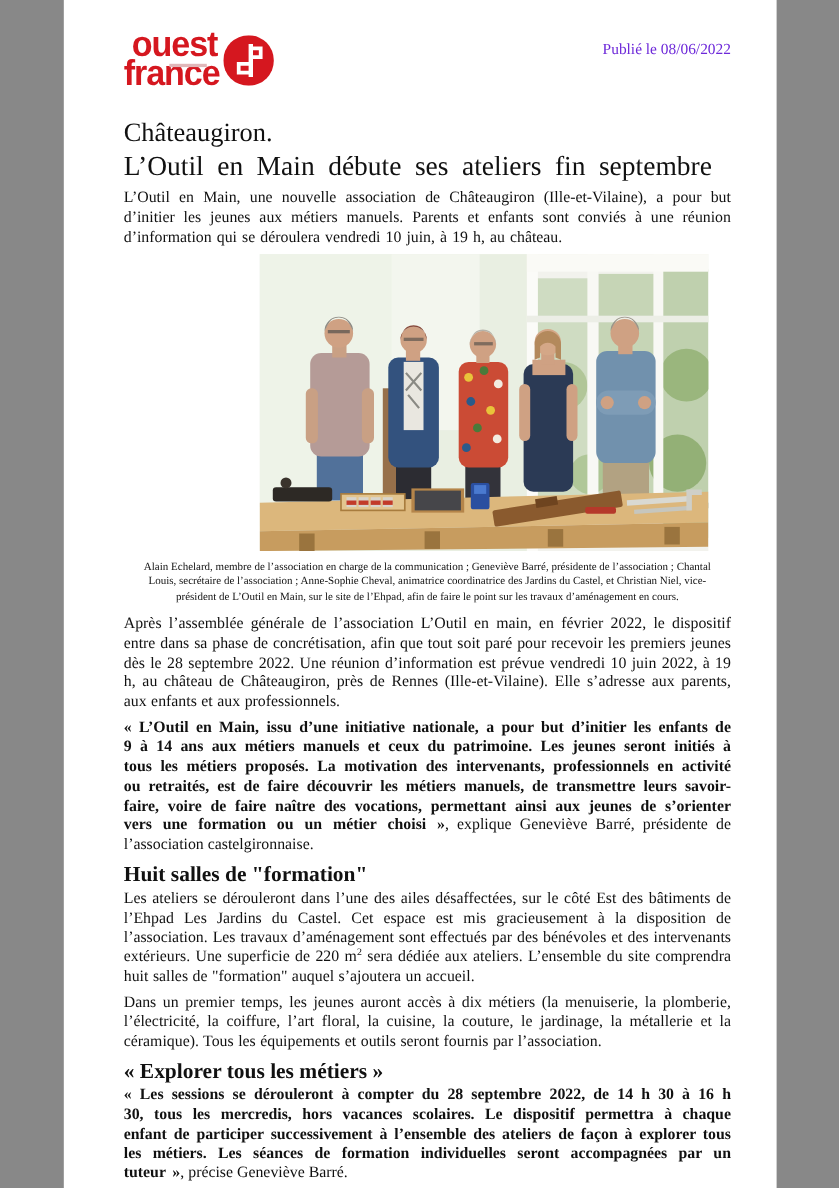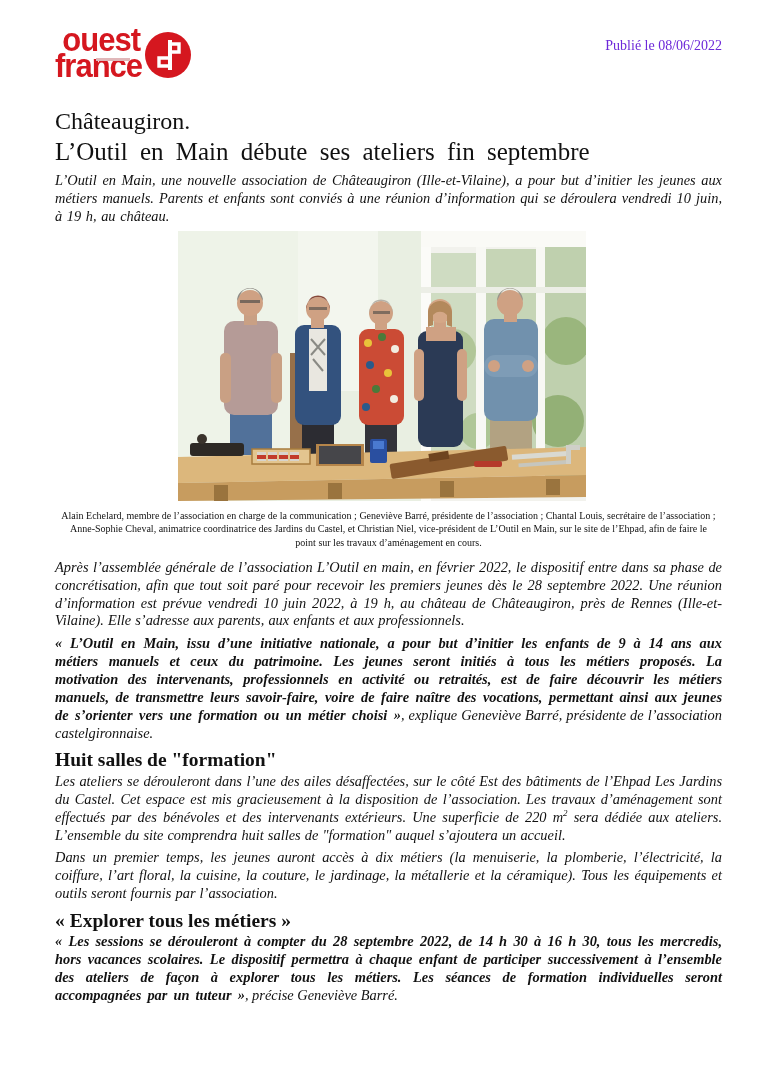--- a/index.html
+++ b/index.html
@@ -1,18 +1,18 @@
 <!DOCTYPE html>
 <html><head>
 <meta charset="utf-8">
 <style>
   html,body{margin:0;padding:0;background:#888;}
   .page{
     position:relative;
-    width:763px;height:1080px;
+    width:648px;height:1080px;
     background:#ffffff;
     margin:0 auto;
     font-family:"Liberation Serif","DejaVu Serif",serif;
     color:#111;
     overflow:hidden;
     box-sizing:border-box;
     padding:28px 41px 0 55px;
   }
   
   .header{display:flex;justify-content:space-between;align-items:flex-start;height:72px;margin-bottom:8px;}
@@ -24,30 +24,30 @@
   }
   .logo-text .l1{font-size:31px;display:block;padding-right:2px;}
   .logo-text .l2{font-size:31px;display:block;}
   .logo-mark{position:relative;width:46px;height:46px;border-radius:50%;margin-left:1px;top:2px;}
   .logo-mark svg{position:absolute;inset:0;}
   .logo-sub{position:absolute;left:96px;top:58px;width:34px;height:3px;background:#e0b7b9;}
   .pubdate{font-size:14px;padding-top:10px;color:#6d28d9;}
   
   .kicker{font-size:24px;font-weight:normal;margin:2px 0 2px 0;line-height:1.15;}
   .title{font-size:25px;font-weight:normal;margin:0 0 6px 0;line-height:1.15;word-spacing:6px;}
-  .intro{font-size:14.4px;line-height:1.23;text-align:justify;margin:0 0 5px 0;word-spacing:1px;font-style:italic;}
+  .intro{font-size:14.4px;line-height:1.23;text-align:justify;margin:0 0 5px 0;word-spacing:1px;}
   
   .photo-wrap{width:408px;margin:2px 0 8px 123px;}
   .photo{display:block;width:408px;height:270px;}
   .caption{
     font-size:10px;line-height:1.38;text-align:center;
     margin:2px 6px 9px 6px;color:#111;
   }
   
-  .para{font-size:14.4px;line-height:1.24;text-align:justify;margin:0 0 5px 0;word-spacing:0.5px;font-style:italic;}
+  .para{font-size:14.4px;line-height:1.24;text-align:justify;margin:0 0 5px 0;word-spacing:0.5px;}
   .h2{font-size:19.5px;font-weight:bold;margin:7px 0 2px 0;line-height:1.1;}
   .bold-quote{font-weight:bold;word-spacing:2.5px;}
   .bold-quote .tail{font-weight:normal;word-spacing:normal;}
   sup{font-size:9px;line-height:0;}
 </style>
 </head>
 <body>
 
 <div class="page">
 

